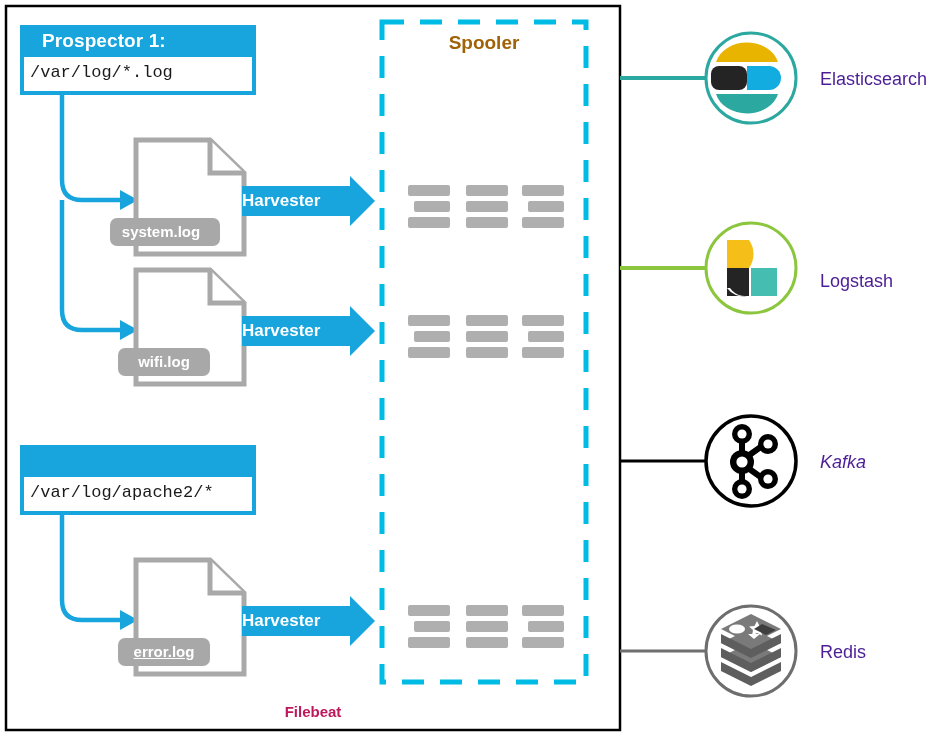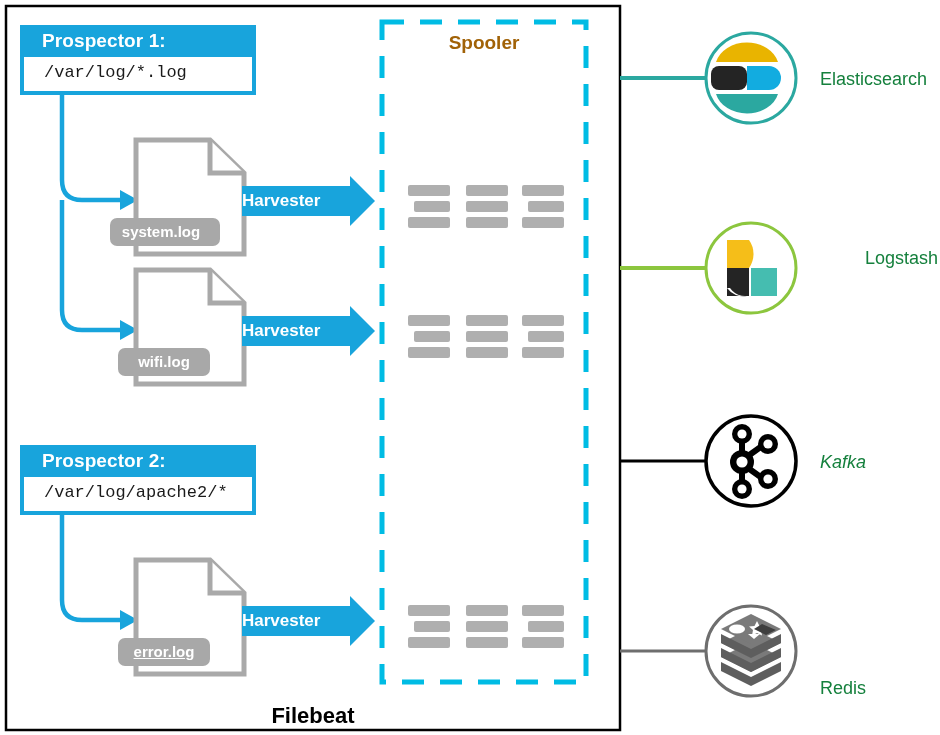--- a/index.html
+++ b/index.html
@@ -9,40 +9,40 @@
   svg.layer{position:absolute;left:0;top:0;width:940px;height:735px;}
 
   
   .abs{position:absolute;}
   .prospector-title{
     color:#ffffff;font-weight:bold;font-size:19px;letter-spacing:.1px;
     line-height:32px;padding-left:22px;white-space:nowrap;
   }
   .prospector-path{
     color:#1a1a1a;font-family:"Liberation Mono",monospace;font-size:17px;
-    line-height:32px;padding-left:20px;white-space:nowrap;
+    line-height:32px;padding-left:6px;white-space:nowrap;
   }
   .harvester-label{
     color:#ffffff;font-weight:bold;font-size:17px;line-height:30px;
     padding-left:0;white-space:nowrap;
   }
   .file-chip-label{
     color:#ffffff;font-weight:bold;font-size:15px;line-height:28px;
     text-align:center;white-space:nowrap;
   }
   .spooler-label{
     color:#a16207;font-weight:bold;font-size:19px;white-space:nowrap;
     text-align:center;width:220px;
   }
   .filebeat-label{
-    color:#000000;font-weight:bold;font-size:22px;white-space:nowrap;
+    color:#be185d;font-weight:bold;font-size:15px;white-space:nowrap;
     text-align:center;width:200px;
   }
   .output-label{
-    color:#15803d;font-size:18px;white-space:nowrap;line-height:22px;
+    color:#4c1d95;font-size:18px;white-space:nowrap;line-height:22px;
   }
 </style>
 </head>
 <body>
 
 <div id="stage">
 
   <svg class="layer" viewBox="0 0 940 735">
 
     <rect x="6" y="6" width="614" height="724" fill="#ffffff" stroke="#000000" stroke-width="2.5"></rect>
@@ -224,33 +224,32 @@
       <polygon points="757,621 759.5,626 765,626.5 761,630 762,635.5 757,633 752,635.5 753,630 749,626.5 754.5,626" fill="#ffffff"></polygon>
       <polygon points="748,634 760,634 754,639" fill="#ffffff"></polygon>
       <polygon points="762,624 776,630 766,635 754,629" fill="#3F3F3F"></polygon>
     </g>
 
   </svg>
 
   <div class="abs prospector-title" style="left:20px;top:25px;width:236px;">Prospector 1:</div>
   <div class="abs prospector-path" style="left:24px;top:57px;width:228px;">/var/log/*.log</div>
 
-  <div class="abs prospector-title" style="left:20px;top:445px;width:236px;">Prospector 2:</div>
   <div class="abs prospector-path" style="left:24px;top:477px;width:228px;">/var/log/apache2/*</div>
 
   <div class="abs file-chip-label" style="left:110px;top:218px;width:102px;">system.log</div>
   <div class="abs file-chip-label" style="left:118px;top:348px;width:92px;">wifi.log</div>
   <div class="abs file-chip-label" style="left:118px;top:638px;width:92px;text-decoration:underline;">error.log</div>
 
   <div class="abs harvester-label" style="left:242px;top:186px;width:110px;">Harvester</div>
   <div class="abs harvester-label" style="left:242px;top:316px;width:110px;">Harvester</div>
   <div class="abs harvester-label" style="left:242px;top:606px;width:110px;">Harvester</div>
 
   <div class="abs spooler-label" style="left:374px;top:32px;">Spooler</div>
 
   <div class="abs filebeat-label" style="left:213px;top:703px;">Filebeat</div>
 
   <div class="abs output-label" style="left:820px;top:68px;">Elasticsearch</div>
-  <div class="abs output-label" style="left:820px;top:247px;margin-left:45px;">Logstash</div>
+  <div class="abs output-label" style="left:820px;top:270px;">Logstash</div>
   <div class="abs output-label" style="left:820px;top:451px;font-style:italic;">Kafka</div>
-  <div class="abs output-label" style="left:820px;top:641px;margin-top:36px;">Redis</div>
+  <div class="abs output-label" style="left:820px;top:641px;">Redis</div>
 
 </div>
 
 </body></html>

